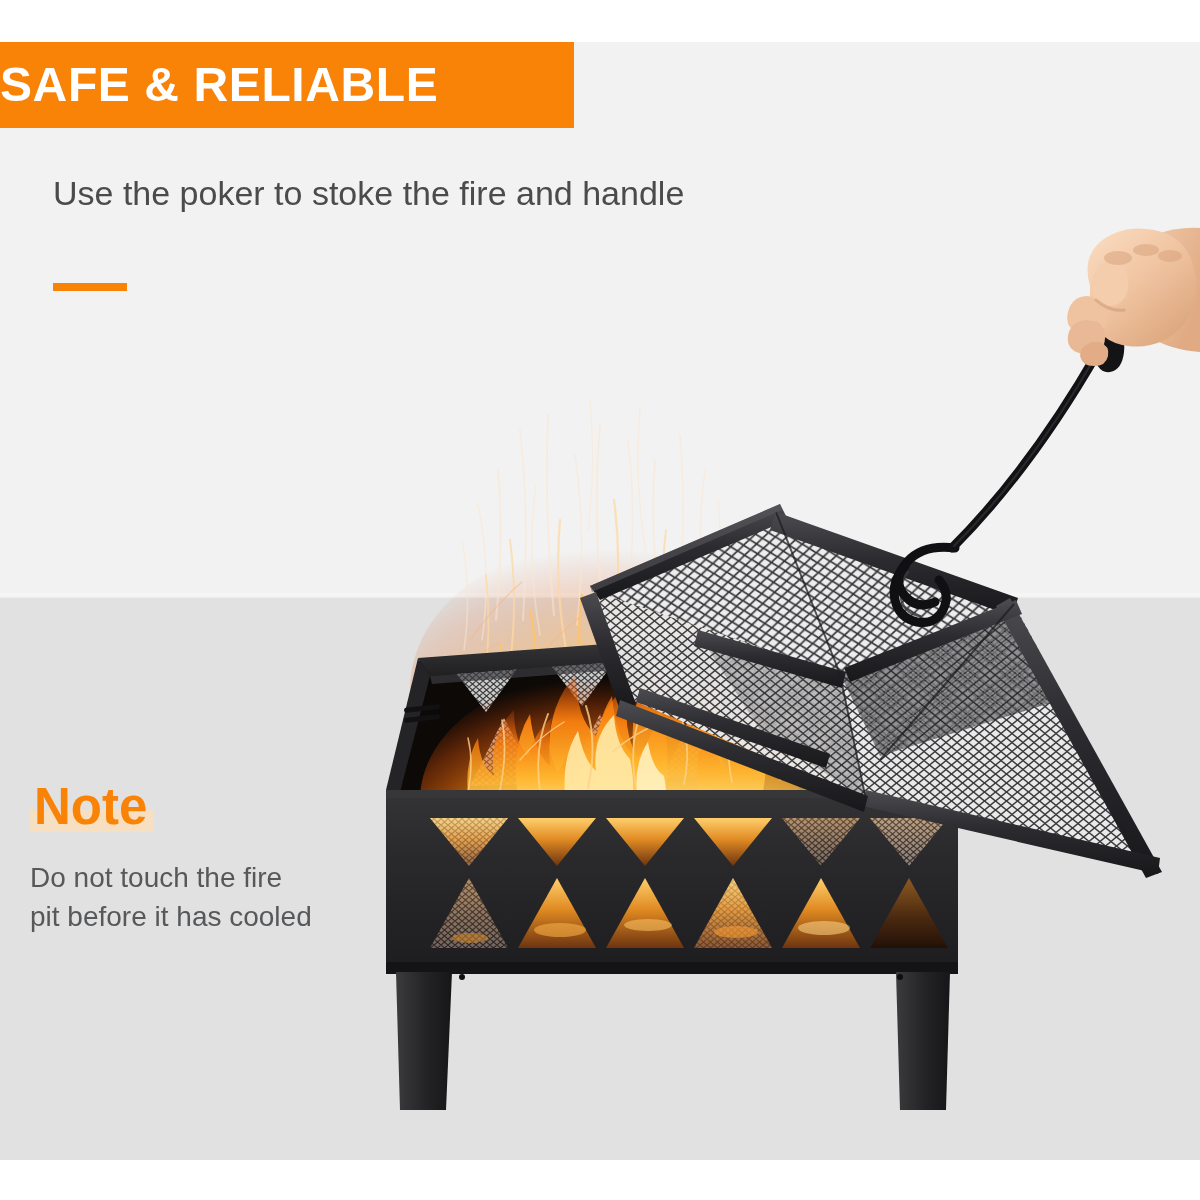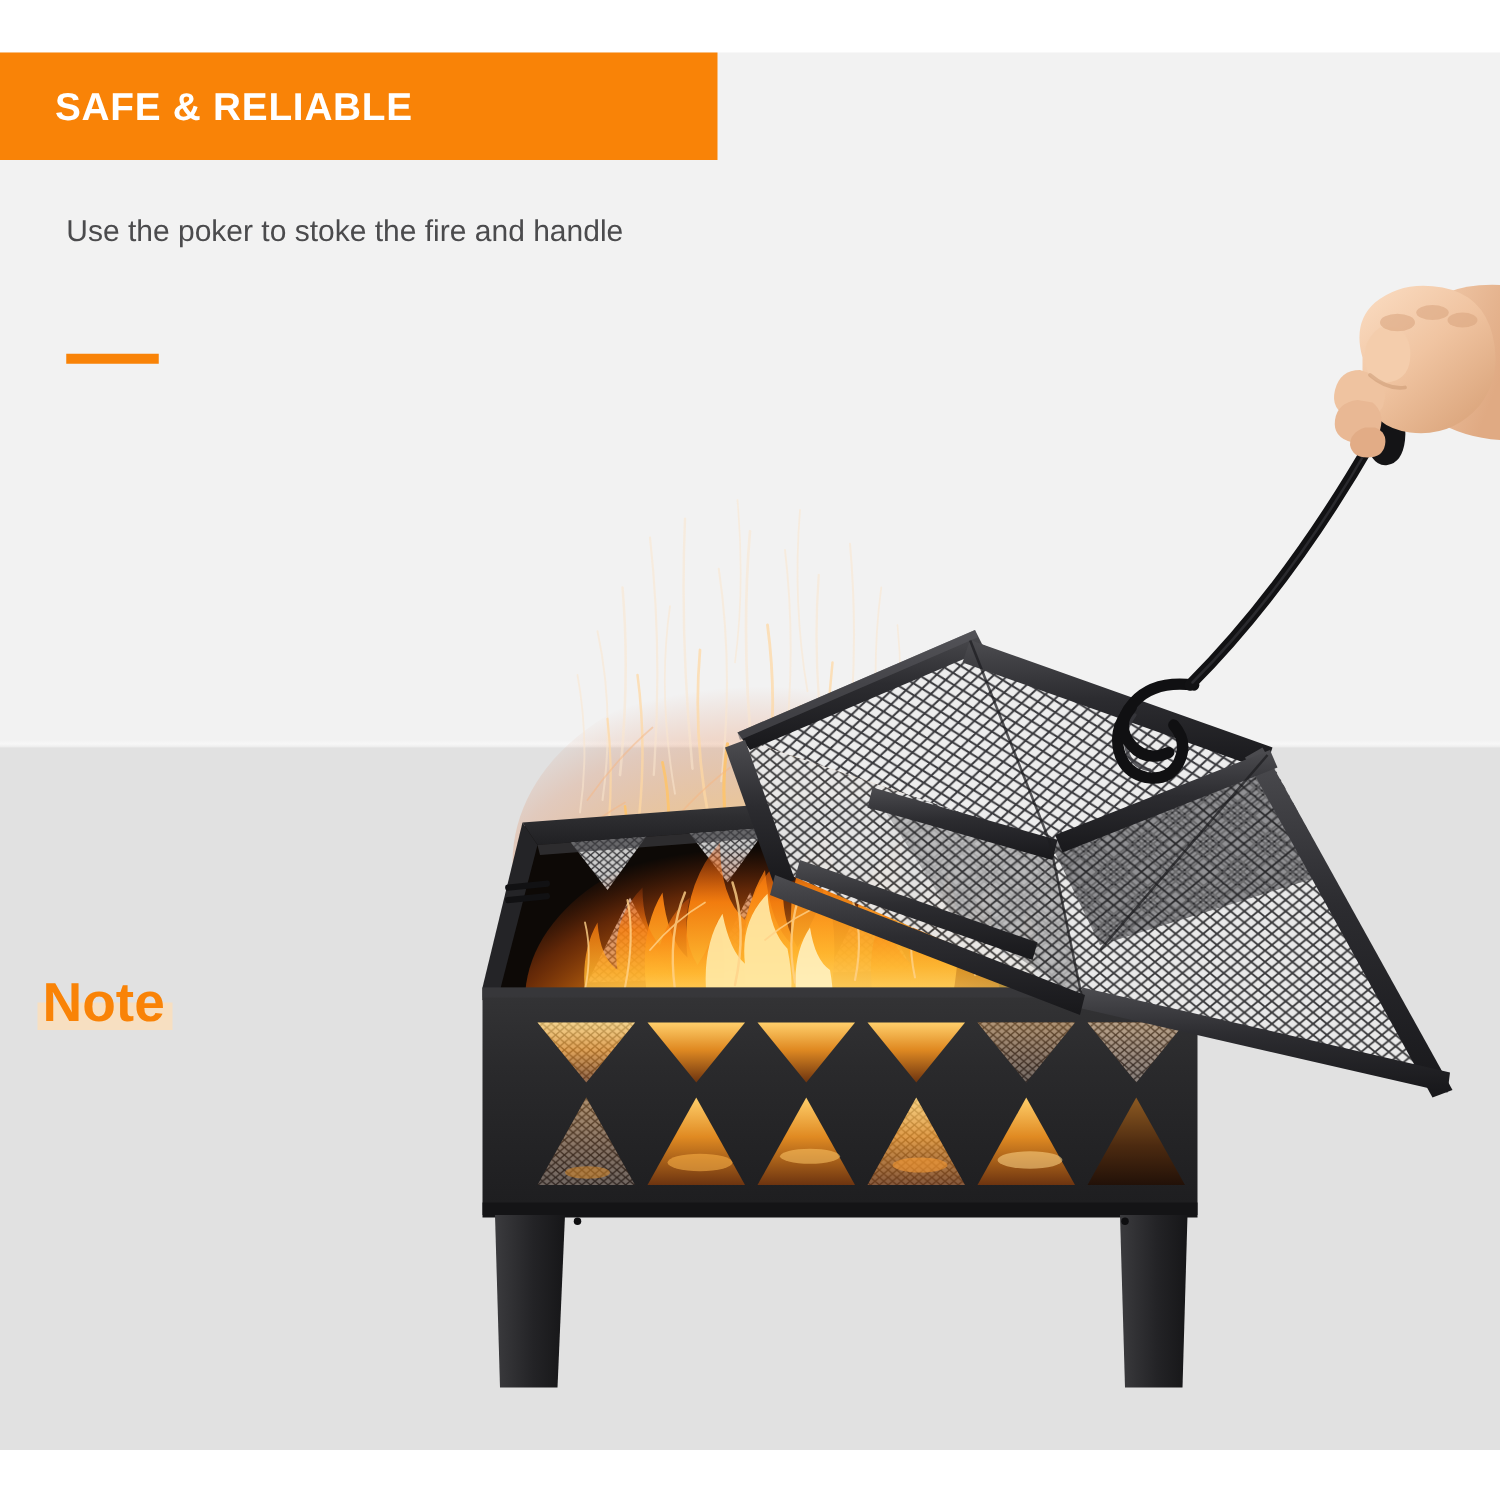--- a/index.html
+++ b/index.html
@@ -57,36 +57,35 @@
   .banner {
     position: absolute;
     left: 0; top: 42px;
     width: 574px; height: 86px;
     background: #f98307;
     display: flex;
     align-items: center;
   }
   .banner-text {
     color: #ffffff;
-    font-size: 31px;
+    font-size: 48px;
     font-weight: 700;
     letter-spacing: 0.6px;
-    padding-left: 44px;
     line-height: 1;
     white-space: nowrap;
   }
 
   
   .lead {
     position: absolute;
     left: 53px;
     top: 170px;
     width: 700px;
     color: #4b4b4d;
-    font-size: 24px;
+    font-size: 34px;
     line-height: 1.36;
     font-weight: 400;
   }
   .lead-line { display: block; white-space: nowrap; }
 
   .lead-rule {
     position: absolute;
     left: 53px;
     top: 283px;
     width: 74px;
@@ -112,21 +111,21 @@
     bottom: 2px;
     width: 100%;
     height: 22px;
     background: #f7dfc1;
     z-index: 0;
   }
   .note-title {
     position: relative;
     z-index: 1;
     color: #f98307;
-    font-size: 44px;
+    font-size: 51px;
     font-weight: 700;
     line-height: 1.05;
   }
   .note-body {
     margin-top: 24px;
     color: #57585a;
     font-size: 28px;
     line-height: 1.42;
     font-weight: 400;
   }
@@ -498,15 +497,19 @@
   <div class="lead">
     <span class="lead-line">Use the poker to stoke the fire and handle</span>
   </div>
   <div class="lead-rule"></div>
 
   <div class="note-block">
     <div class="note-title-wrap">
       <span class="note-highlight"></span>
       <span class="note-title">Note</span>
     </div>
+    <div class="note-body">
+      <span class="note-line">Do not touch the fire</span>
+      <span class="note-line">pit before it has cooled</span>
+    </div>
   </div>
 
 </div>
 
 </body></html>

